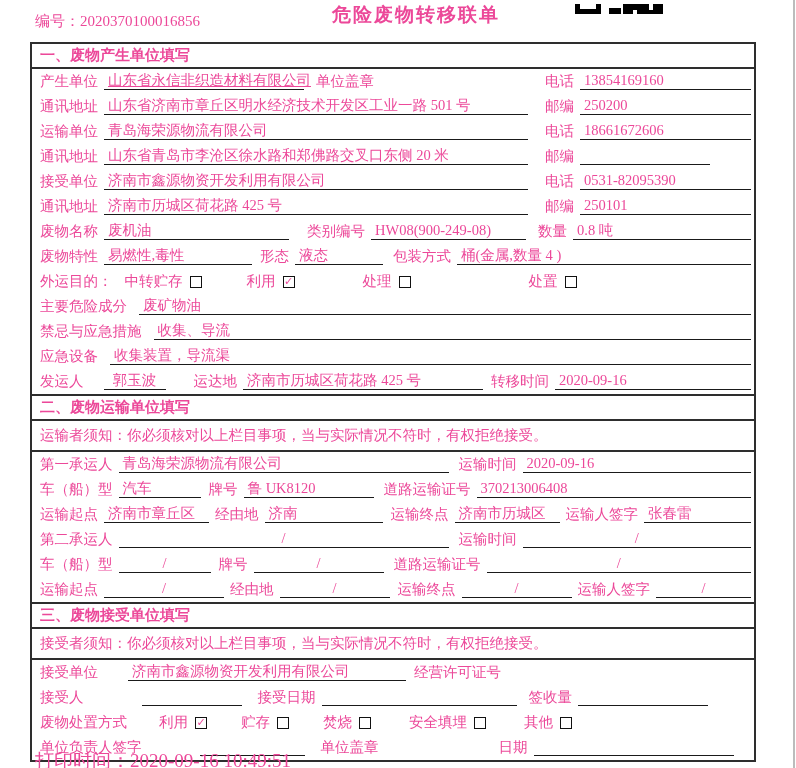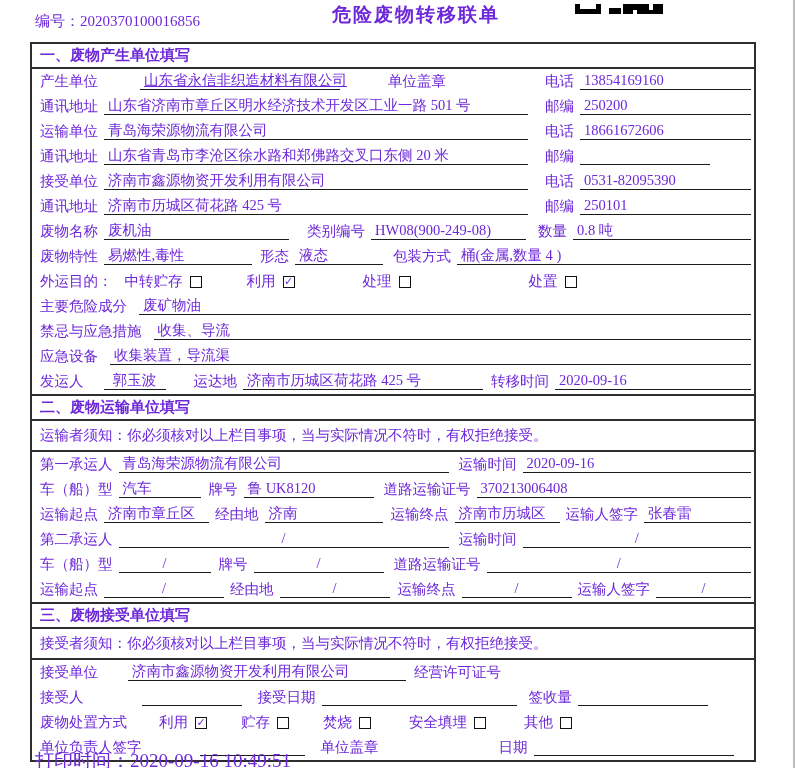--- a/index.html
+++ b/index.html
@@ -1,18 +1,18 @@
 <!DOCTYPE html>
 <html><head>
 <meta charset="utf-8">
 <style>
   html,body{margin:0;padding:0;background:#fff;}
   .sheet{
     position:relative;width:796px;height:768px;background:#ffffff;
-    font-family:"Liberation Serif","DejaVu Serif",serif;color:#6d28d9;overflow:hidden;
+    font-family:"Liberation Serif","DejaVu Serif",serif;color:#ec4899;overflow:hidden;
   }
   
   .serial{position:absolute;left:35px;top:12px;font-size:15px;white-space:nowrap;}
   .doc-title{position:absolute;left:332px;top:2px;font-size:19px;font-weight:bold;letter-spacing:2px;white-space:nowrap;}
   .qr{position:absolute;left:575px;top:0;width:88px;height:10px;}
   .edge-line{position:absolute;right:1px;top:0;bottom:0;width:2px;background:#bcbcbc;}
   
   .form-table{
     position:absolute;left:30px;top:42px;width:726px;box-sizing:border-box;
     border:2px solid #2e2e2e;background:#fff;
@@ -72,21 +72,21 @@
       <rect x="58" y="0" width="16" height="6" fill="#000"></rect>
       <rect x="62" y="6" width="26" height="4" fill="#000"></rect>
       <rect x="78" y="0" width="10" height="10" fill="#000"></rect>
     </svg>
   </span>
 
   <div class="form-table" id="form-table">
       <div class="sec">
         <div class="sec-h">一、废物产生单位填写</div>
         <div class="row">
-          <div class="grp" style="width: 505px; gap: 36px;">
+          <div class="grp" style="width: 505px;">
             <span class="seg-lab">产生单位</span>
             <span class="seg-val" style="width: 200px; text-decoration: underline;">山东省永信非织造材料有限公司</span>
             <span class="seg-txt">单位盖章</span>
           </div>
           <span class="seg-lab">电话</span>
           <span class="seg-val seg-fill">13854169160</span>
         </div>
         <div class="row">
           <div class="grp" style="width: 505px;">
             <span class="seg-lab">通讯地址</span>

